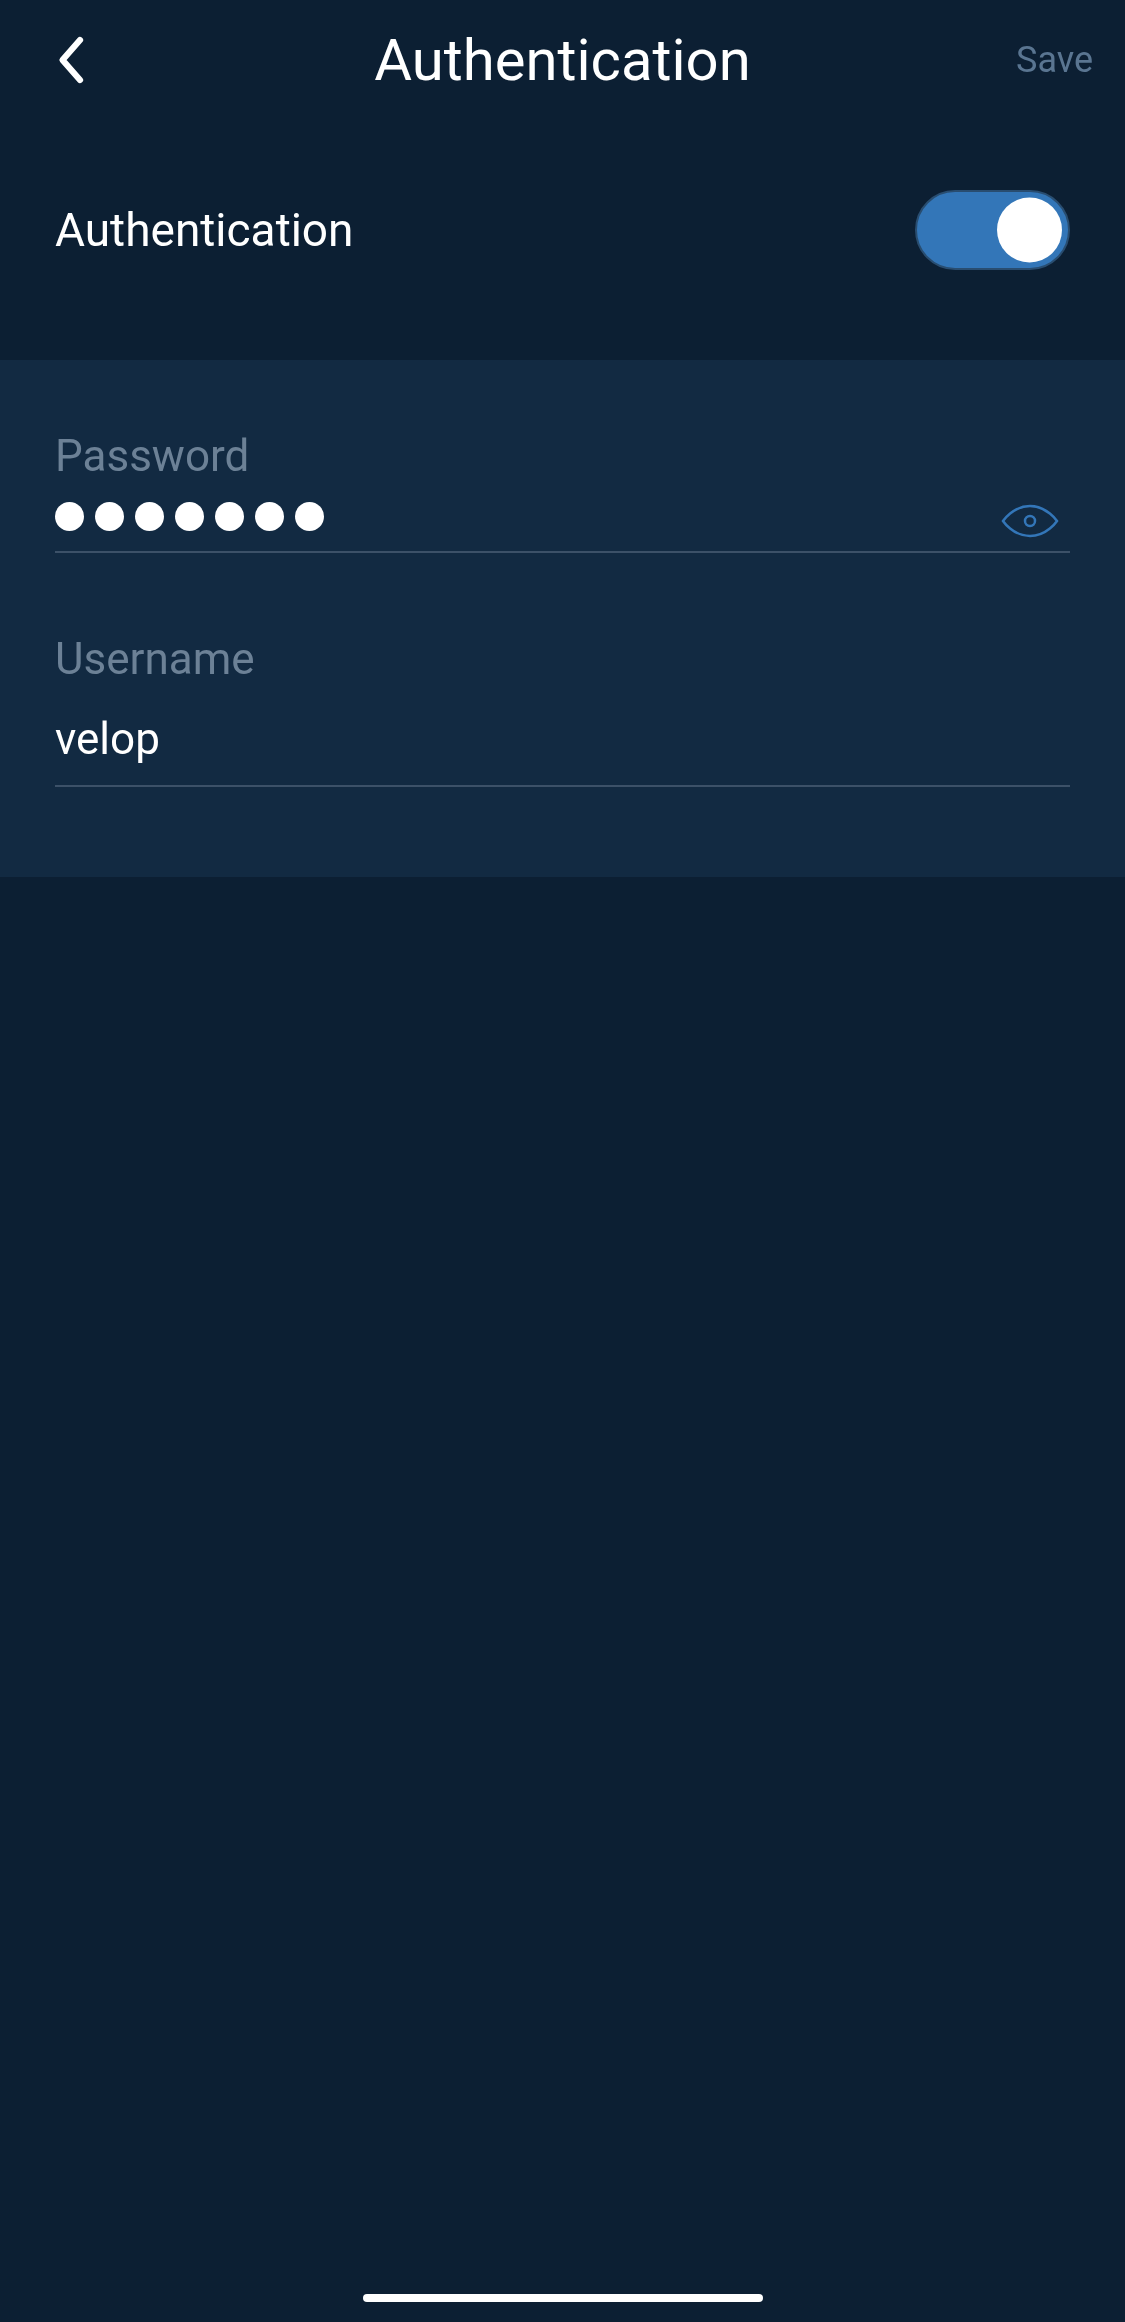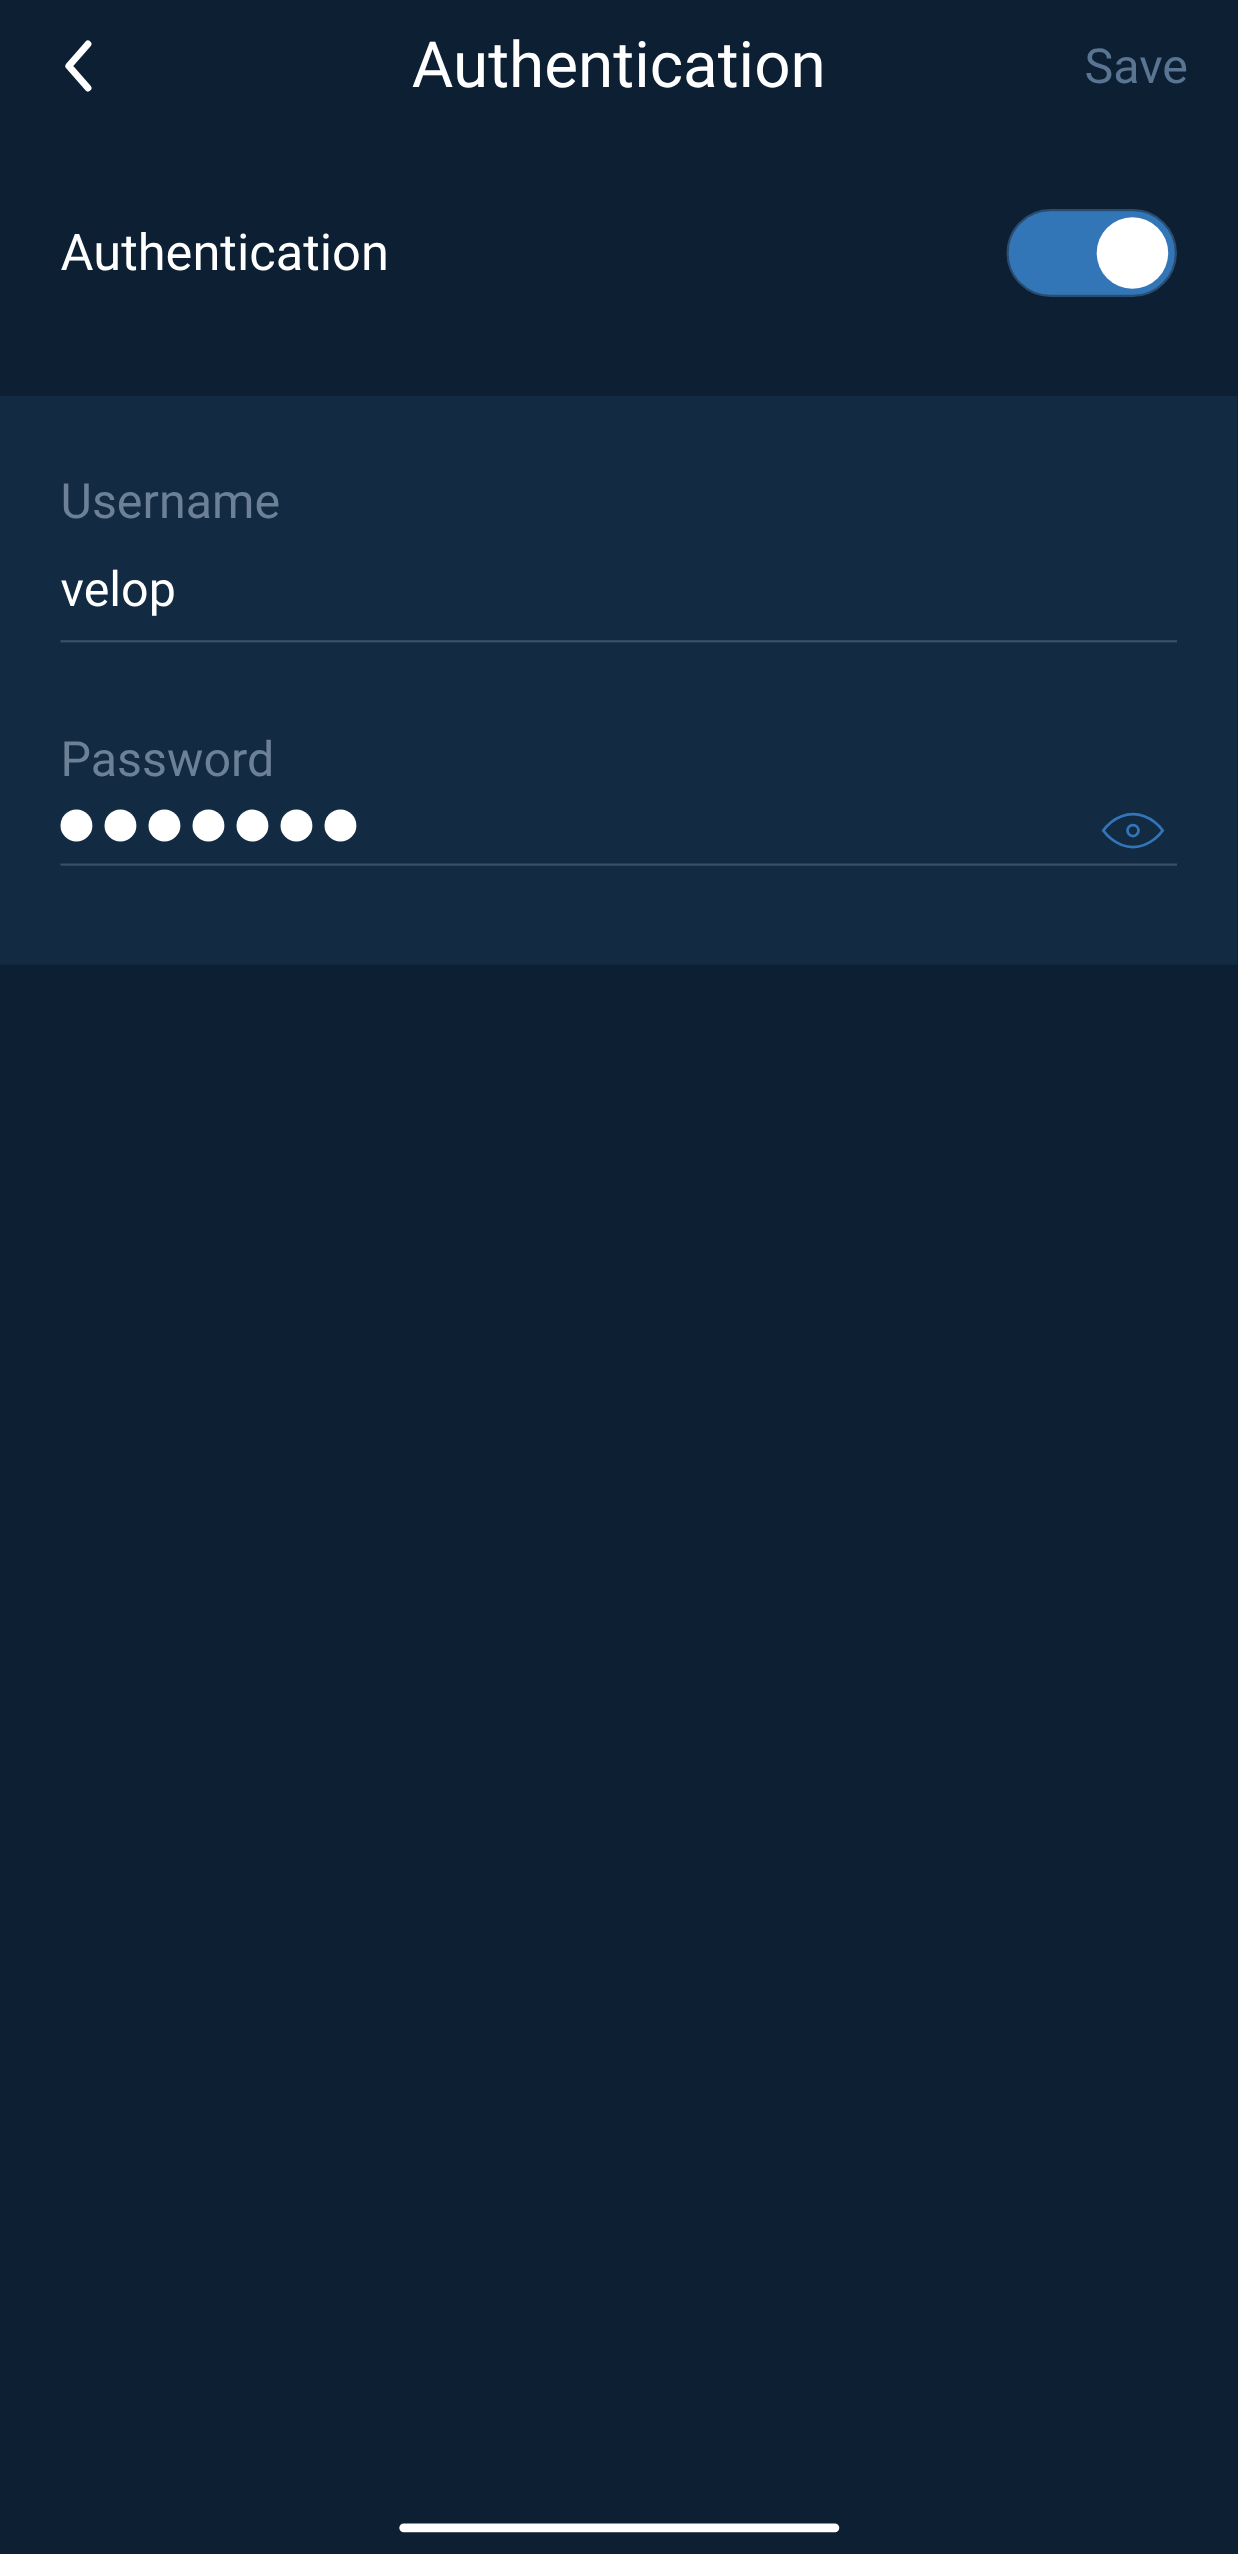--- a/index.html
+++ b/index.html
@@ -37,24 +37,24 @@
     .header-title {
       color: #ffffff;
       font-size: 58px;
       font-weight: 400;
       position: absolute;
       left: 50%;
       transform: translateX(-50%);
     }
     .save-button {
       color: #5a7591;
-      font-size: 44px;
-      font-weight: 400;
-      cursor: pointer;
-      margin-right: 15px;
+      font-size: 36px;
+      font-weight: 400;
+      cursor: pointer;
+      margin-right: 2px;
     }
     .auth-section {
       padding: 60px 55px 90px 55px;
       display: flex;
       align-items: center;
       justify-content: space-between;
     }
     .auth-label {
       color: #ffffff;
       font-size: 46px;
@@ -163,39 +163,39 @@
 </div>
 
 <div class="auth-section">
   <div class="auth-label">Authentication</div>
   <div class="toggle">
     <div class="toggle-knob"></div>
   </div>
 </div>
 
 <div class="form-section">
-  <div class="form-group">
-    <label class="form-label">Username</label>
-    <input class="form-input" type="text" value="velop" style="">
-  </div>
   <div class="form-group">
     <label class="form-label">Password</label>
     <div class="password-row">
       <div class="password-dots" id="password-dots">
           <div class="dot"></div>
           <div class="dot"></div>
           <div class="dot"></div>
           <div class="dot"></div>
           <div class="dot"></div>
           <div class="dot"></div>
           <div class="dot"></div>
         </div>
       <div class="eye-icon">
         <svg width="58" height="36" viewBox="0 0 58 36" fill="none" stroke="#3376b8" stroke-width="2.5">
           <path d="M2,18 C2,18 12,3 29,3 C46,3 56,18 56,18 C56,18 46,33 29,33 C12,33 2,18 2,18 Z"></path>
           <circle cx="29" cy="18" r="5"></circle>
         </svg>
       </div>
     </div>
   </div>
+  <div class="form-group">
+    <label class="form-label">Username</label>
+    <input class="form-input" type="text" value="velop" style="">
+  </div>
 </div>
 
 <div class="home-indicator"></div>
 
 </body></html>

